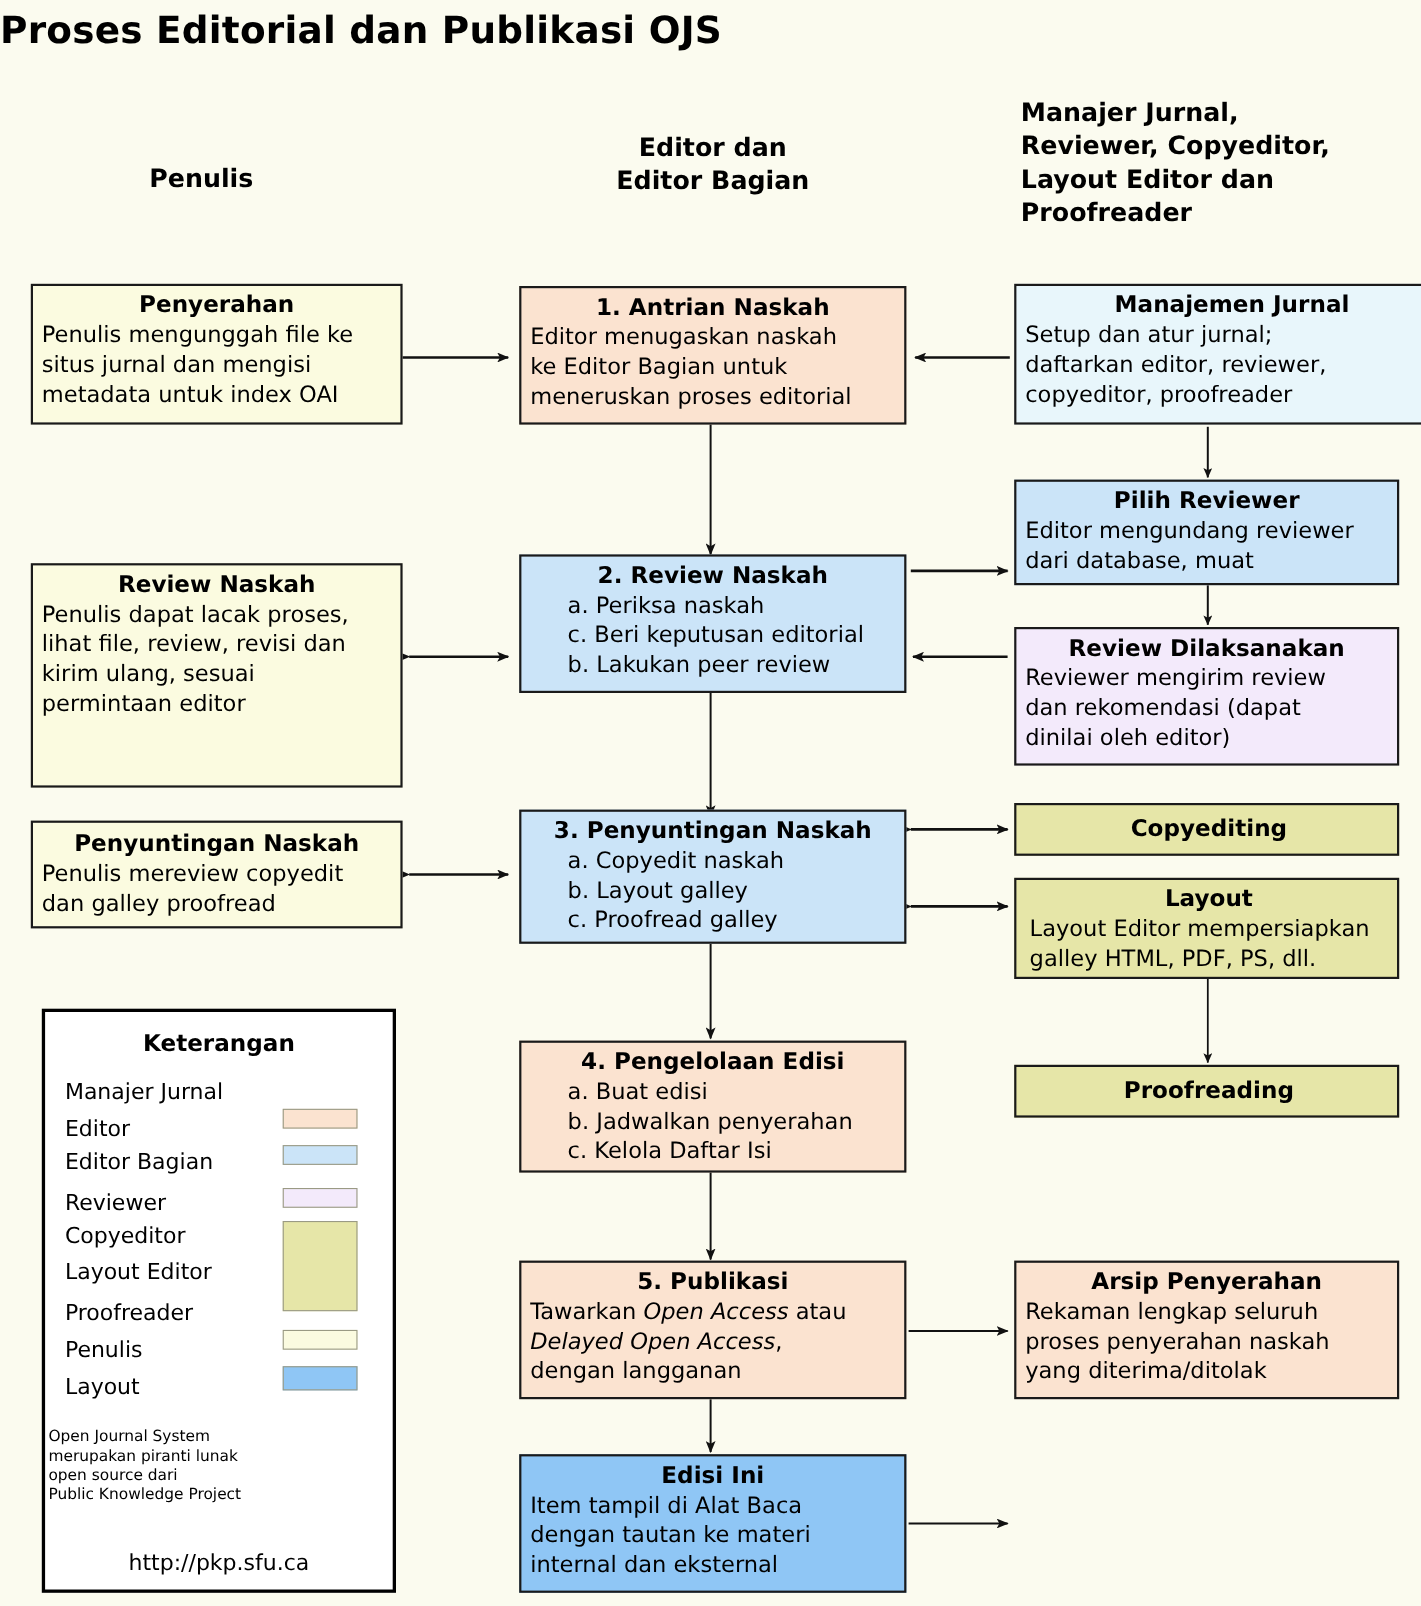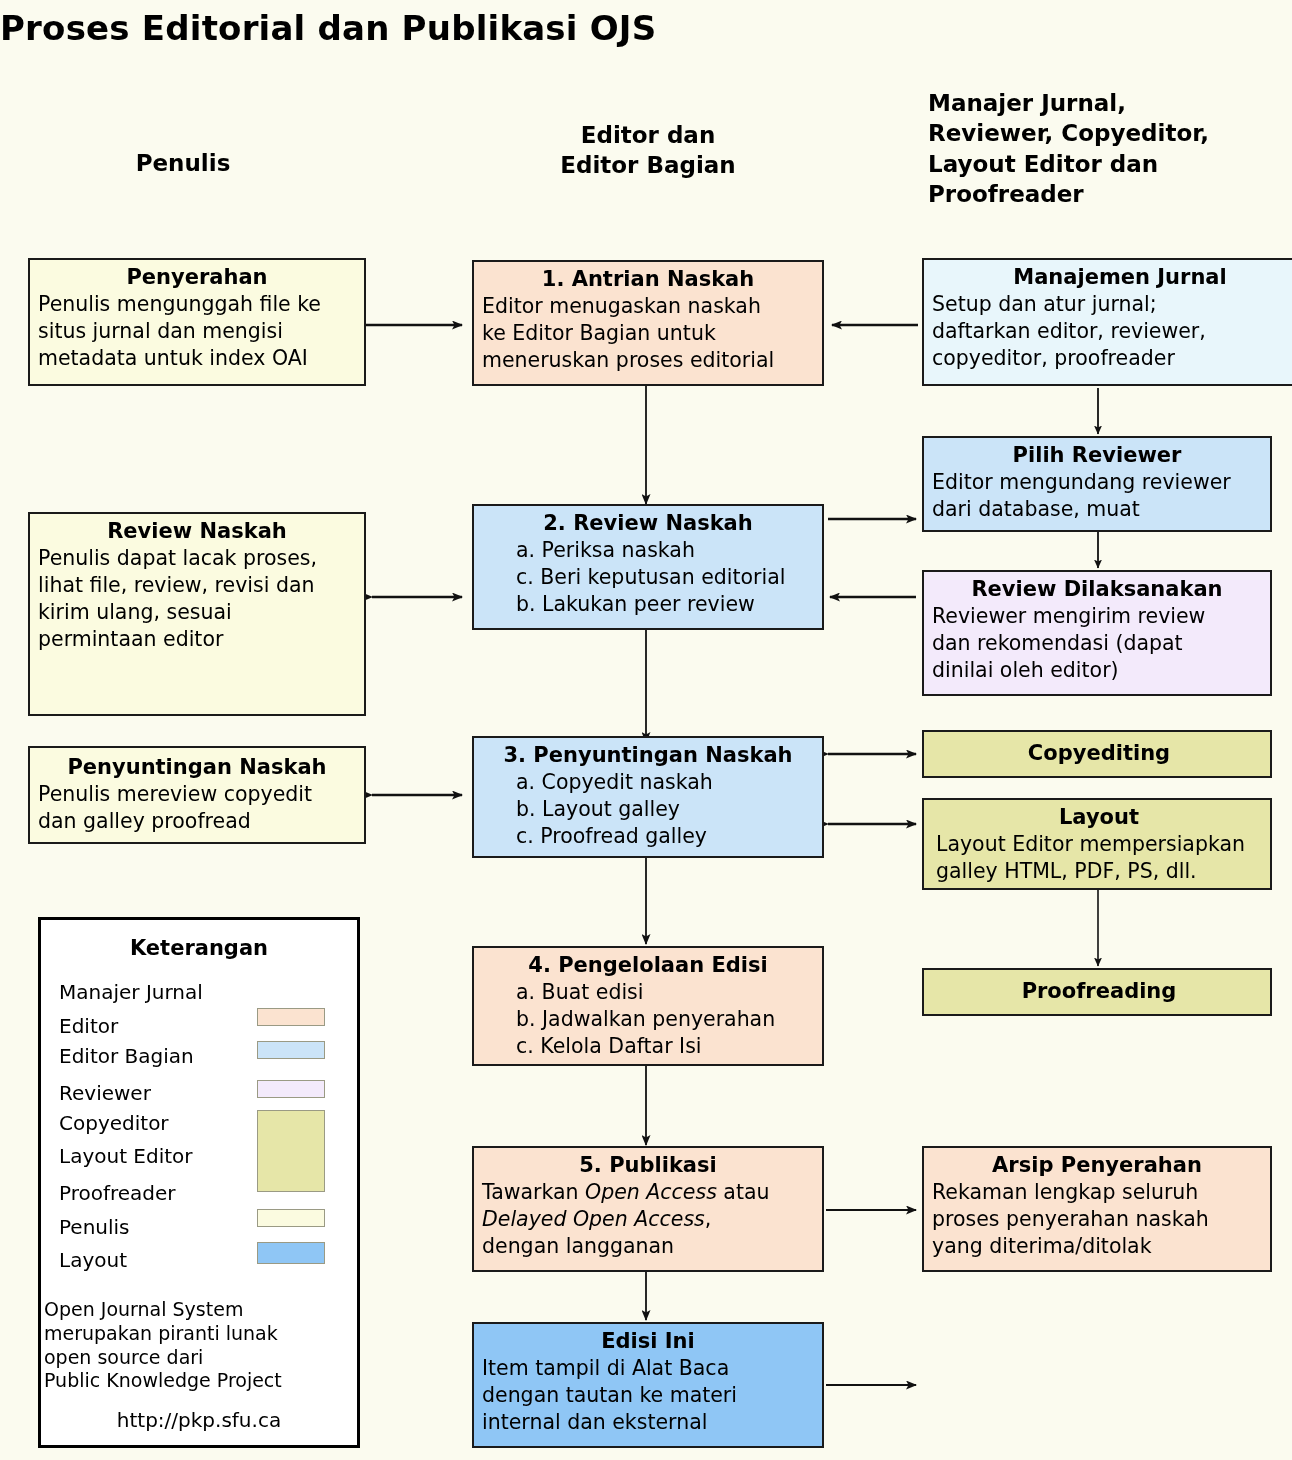--- a/index.html
+++ b/index.html
@@ -51,21 +51,21 @@
   .legend{
     position:absolute;left:38px;top:917px;width:322px;height:531px;
     background:#fff;border:3px solid #000;box-sizing:border-box;
   }
   .legend .lgtitle{
     position:absolute;left:0;top:16px;width:100%;text-align:center;
     font-size:21px;font-weight:bold;
   }
   .lglabel{position:absolute;left:18px;font-size:20px;white-space:nowrap;}
   .lgsw{position:absolute;border:1px solid #9a9a84;box-sizing:border-box;}
-  .lgnote{position:absolute;left:44px;top:1298px;font-size:19px;line-height:1.25;}
+  .lgnote{position:absolute;left:44px;top:1298px;font-size:14px;line-height:1.25;}
   .lgurl{position:absolute;left:0;top:1408px;width:322px;text-align:center;font-size:20px;}
 
   .ital{font-style:italic;}
 </style>
 </head>
 <body>
 
 <div class="canvas">
 
   <div class="title">Proses Editorial dan Publikasi OJS</div>

